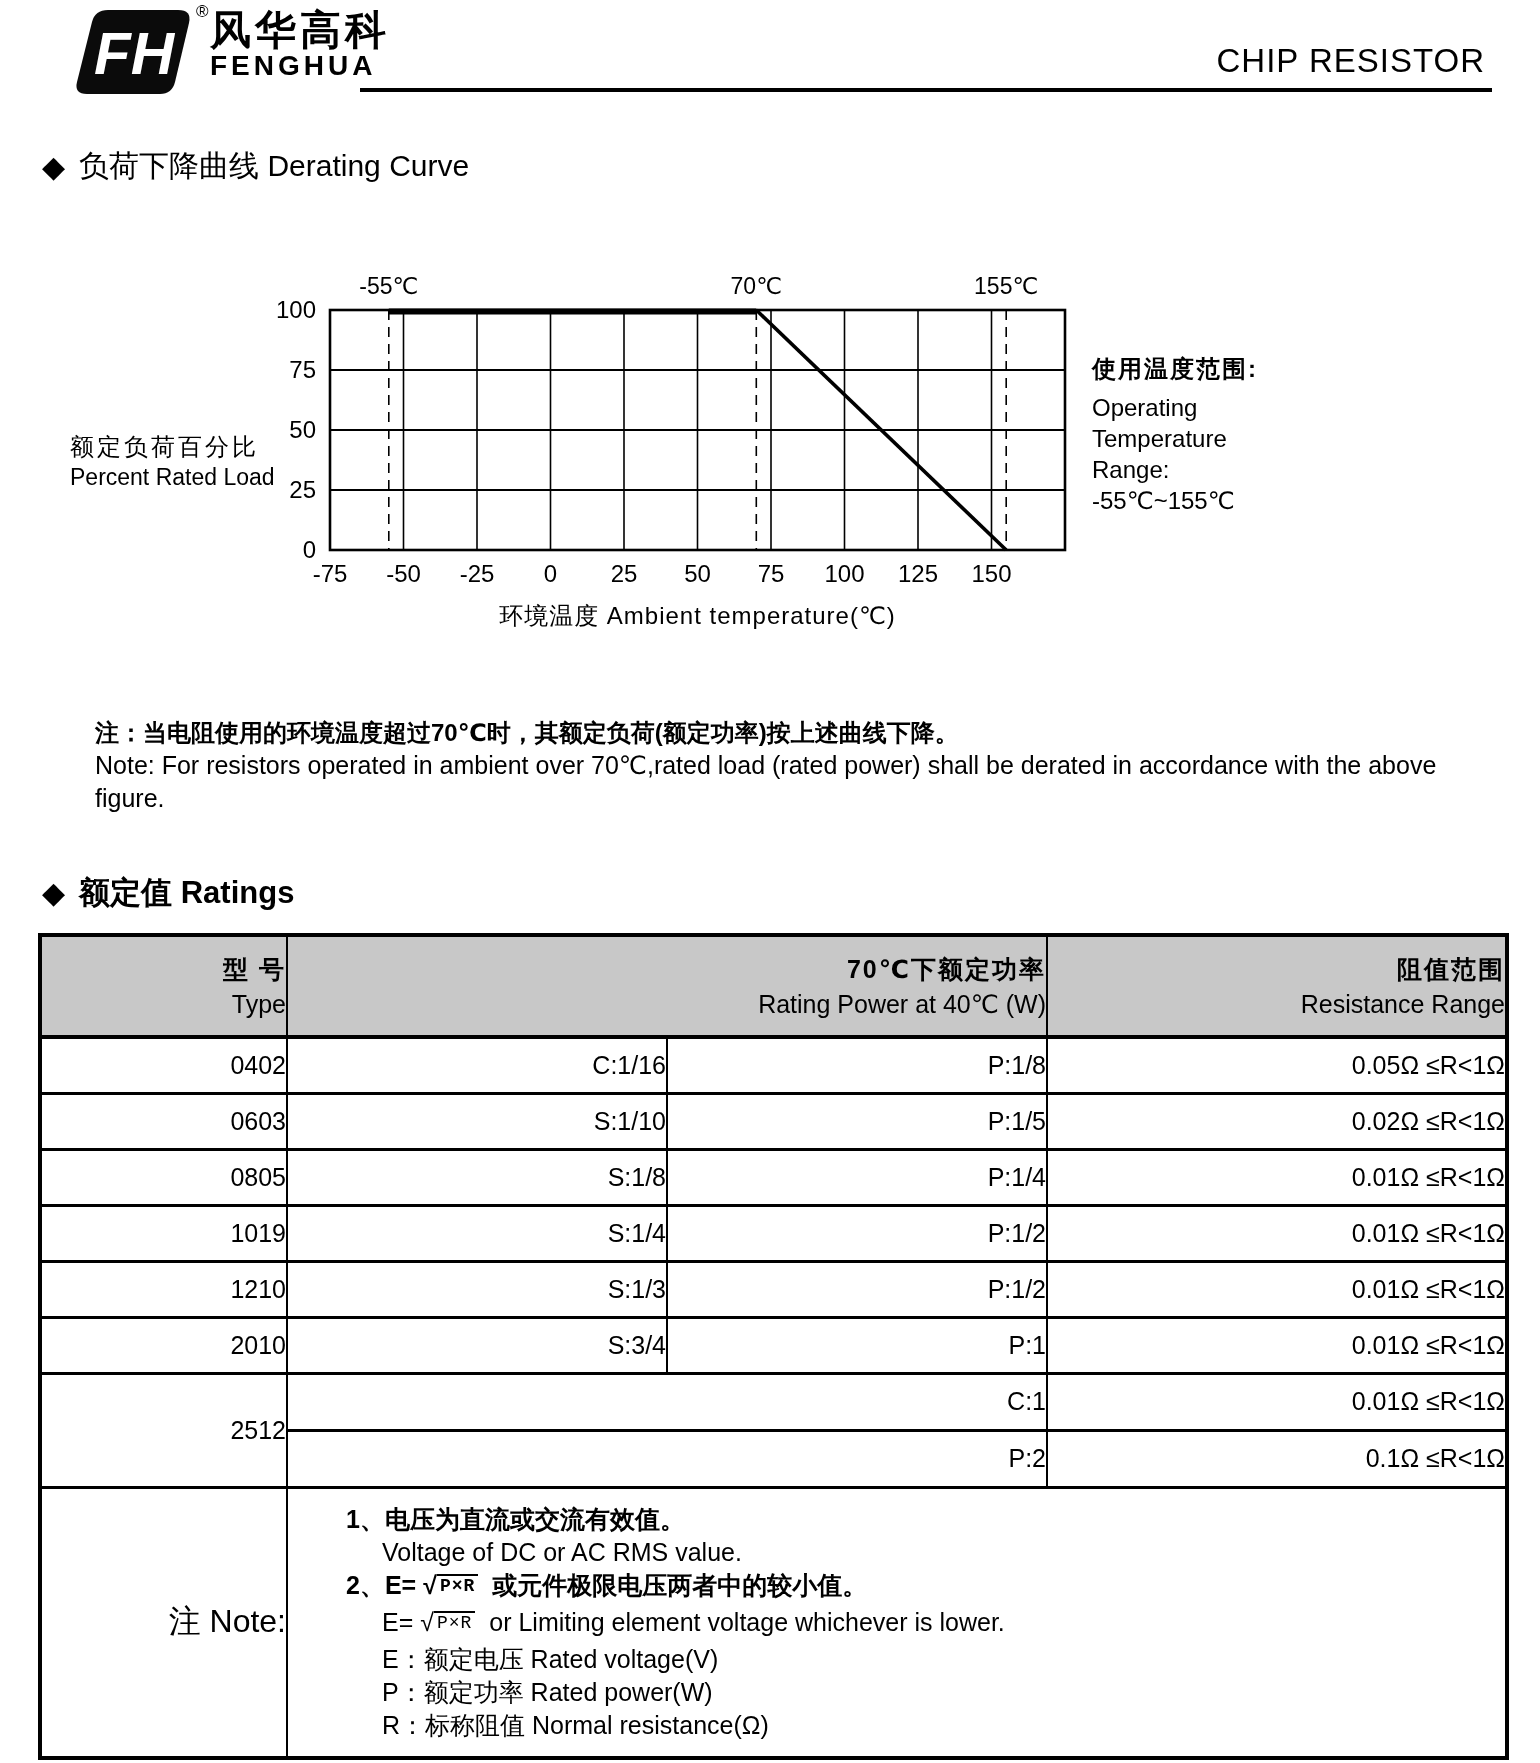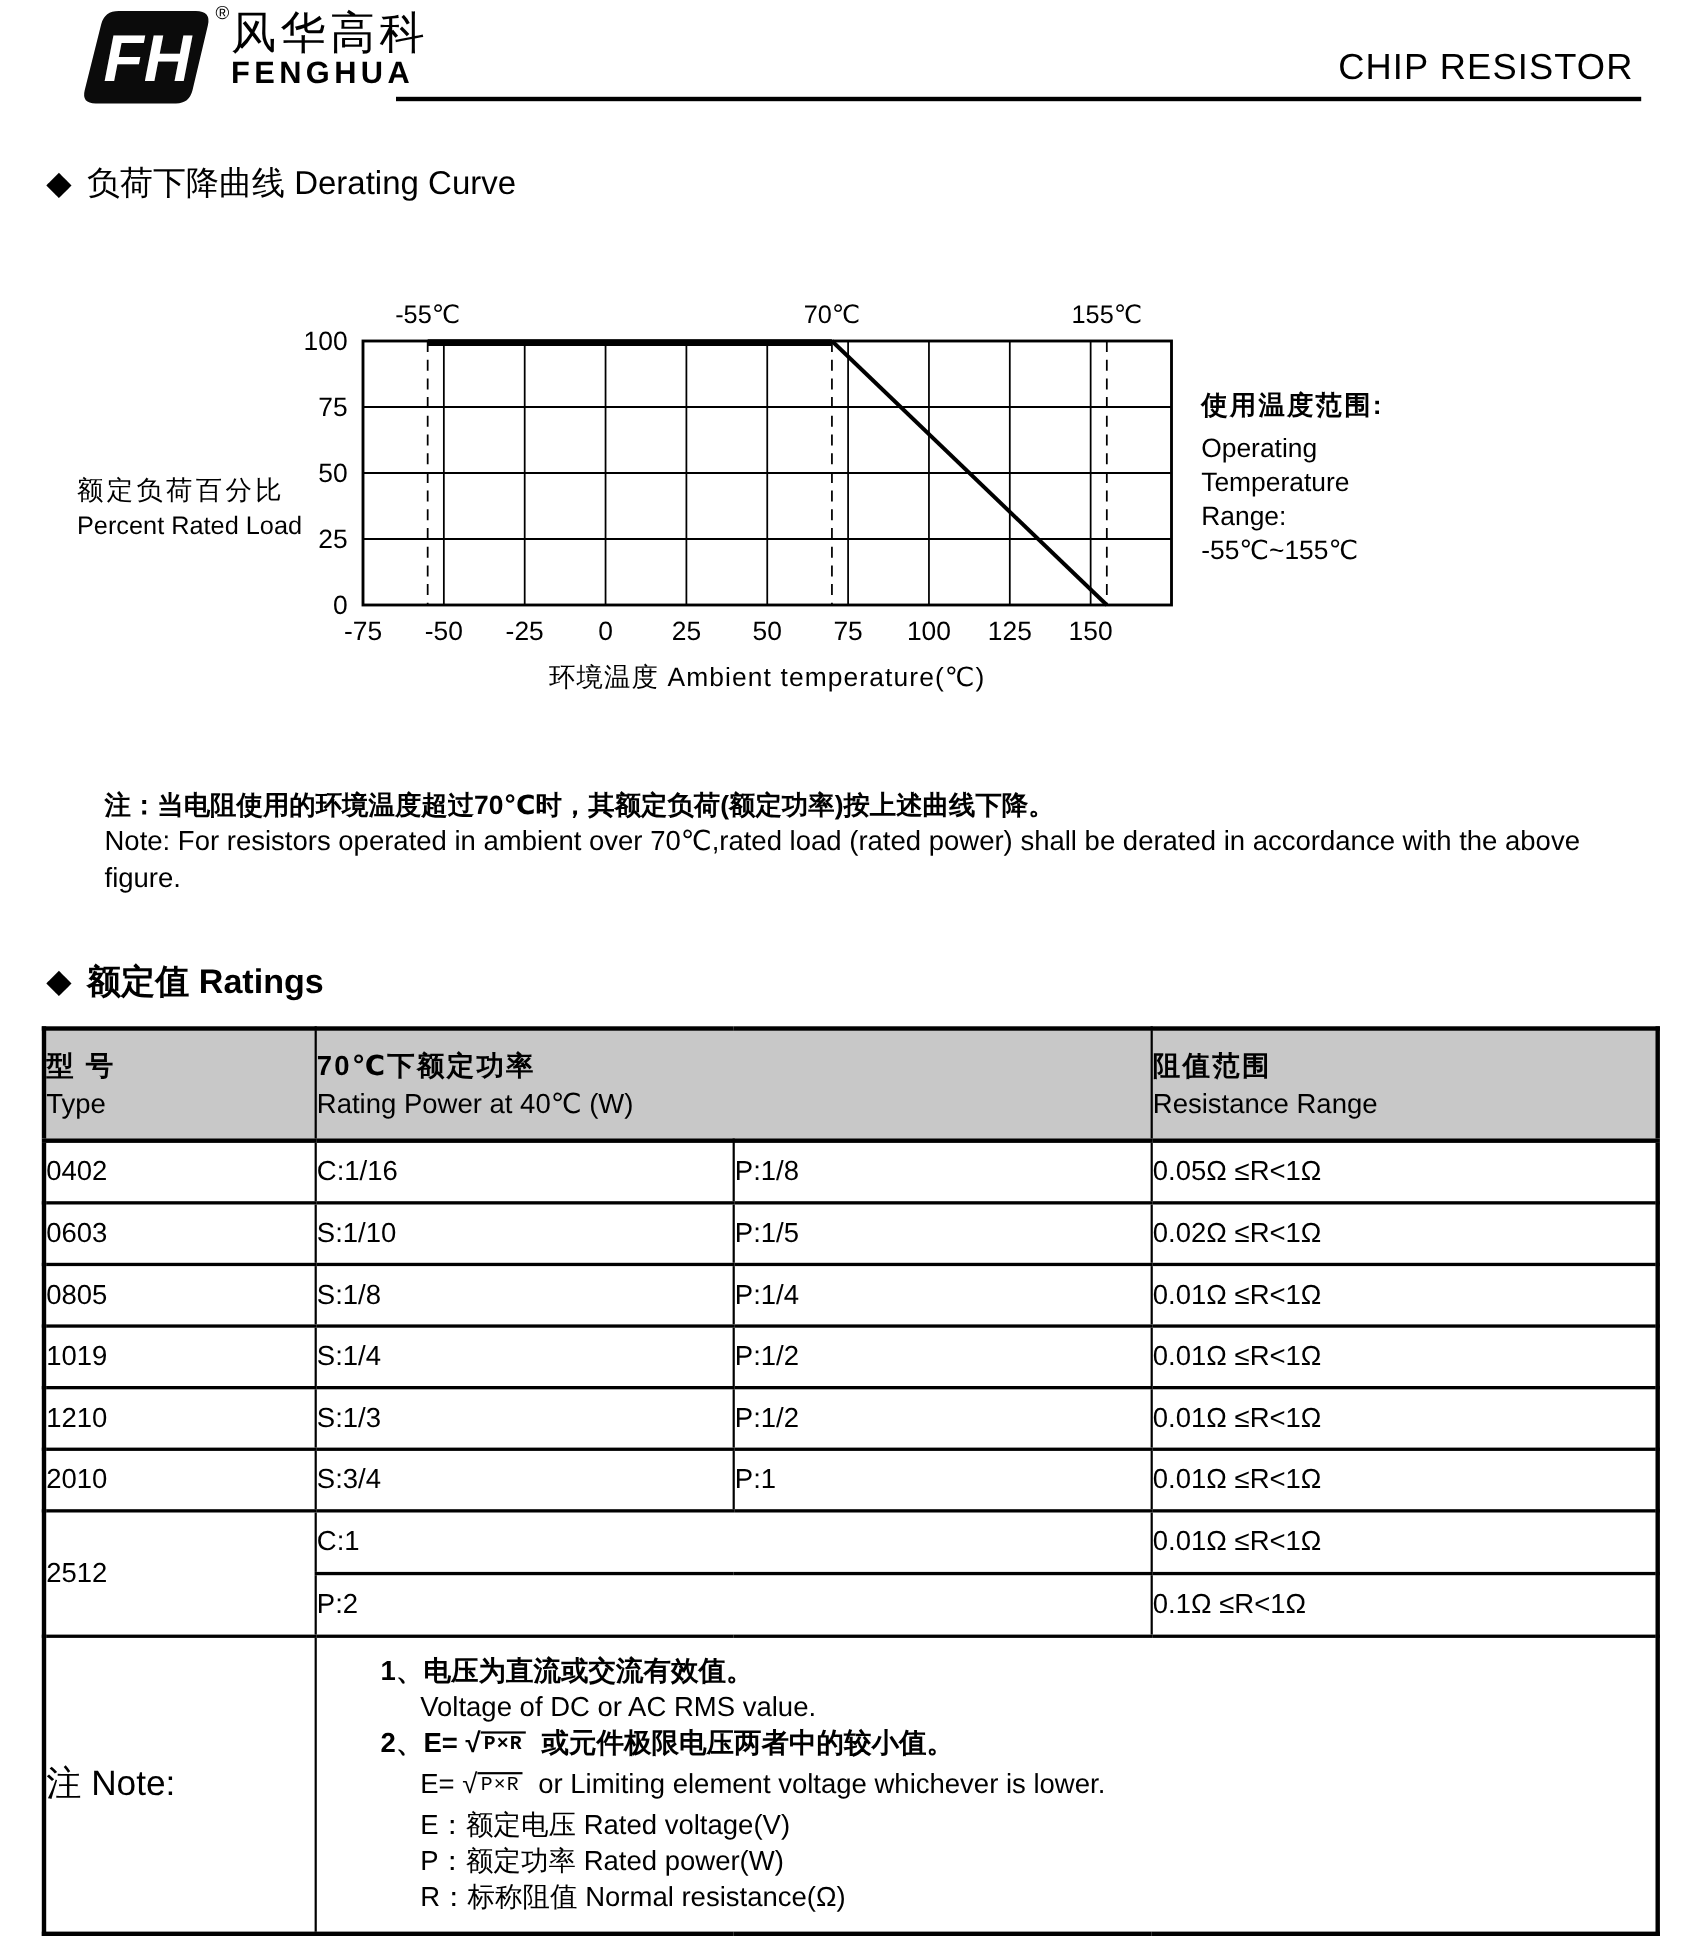--- a/index.html
+++ b/index.html
@@ -5,21 +5,21 @@
   html,body{margin:0;padding:0;}
   body{
     width:1540px;height:1763px;position:relative;background:#fff;color:#000;
     font-family:"Liberation Sans","DejaVu Sans",sans-serif;overflow:hidden;
   }
   .abs{position:absolute;}
 
   
   #logo-block{left:72px;top:8px;display:flex;gap:16px;align-items:flex-start;}
   #reg-mark{left:196px;top:2px;font-size:17px;}
-  .logo-cn{font-size:41px;font-weight:normal;letter-spacing:4px;line-height:1.08;}
+  .logo-cn{font-size:41px;font-weight:bold;letter-spacing:4px;line-height:1.08;}
   .logo-en{font-size:28px;font-weight:bold;letter-spacing:4px;line-height:1.0;}
   #doc-title{right:55px;top:42px;font-size:33px;letter-spacing:1px;}
   #header-rule{left:360px;top:88px;width:1132px;height:4px;background:#000;}
 
   
   .sec-title{font-size:30px;display:flex;align-items:center;gap:14px;}
   #sec1-title{left:42px;top:146px;}
   #sec2-title{left:42px;top:872px;font-weight:bold;font-size:31px;}
   .diamond{font-size:30px;line-height:1;}
 
@@ -36,21 +36,21 @@
 
   
   #derating-note{left:95px;top:716px;width:1345px;}
   #derating-note .note-cn{font-size:24px;font-weight:bold;line-height:33px;}
   #derating-note .note-en{font-size:25px;font-weight:normal;line-height:33px;}
 
   
   #ratings-table{left:38px;top:933px;border-collapse:collapse;table-layout:fixed;width:1467px;}
   #ratings-table th,#ratings-table td{
     border:2px solid #000;border-top-width:3px;border-bottom-width:3px;
-    text-align:left;vertical-align:middle;padding:0;
+    text-align:right;vertical-align:middle;padding:0;
   }
   #ratings-table{border:4px solid #000;}
   #ratings-table thead th{background:#c8c8c8;height:98px;border-bottom-width:4px;}
   .hd-cn{font-size:25px;font-weight:600;letter-spacing:2px;line-height:36px;}
   .hd-en{font-size:25px;font-weight:normal;line-height:34px;}
   .row-std{height:56px;font-size:25px;}
   .row-2512{height:57px;font-size:25px;}
   .note-row td{border-top-width:4px;}
   .note-label{font-size:32px;}
   .note-cell{

